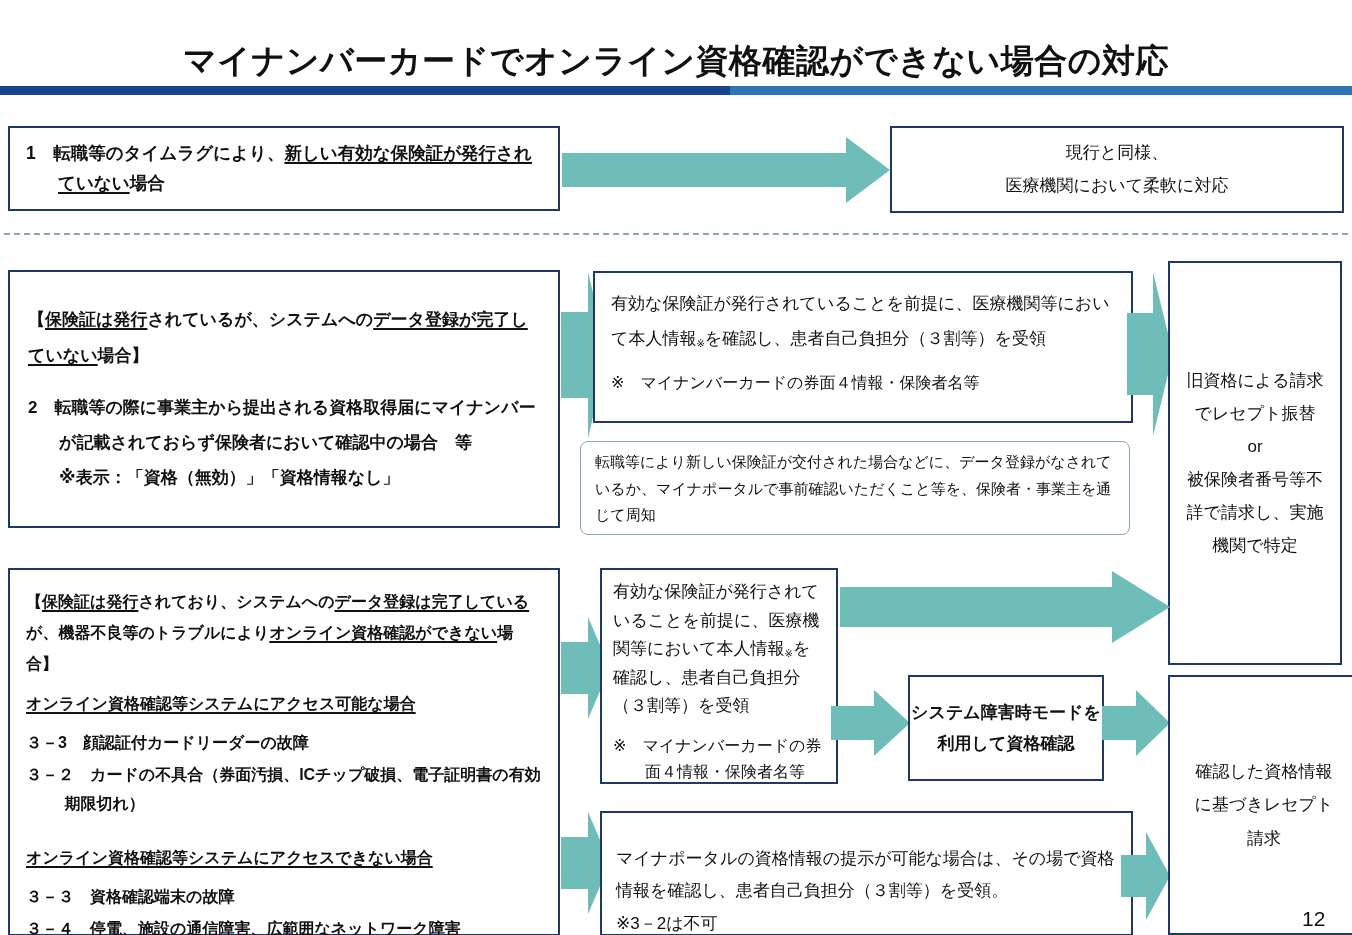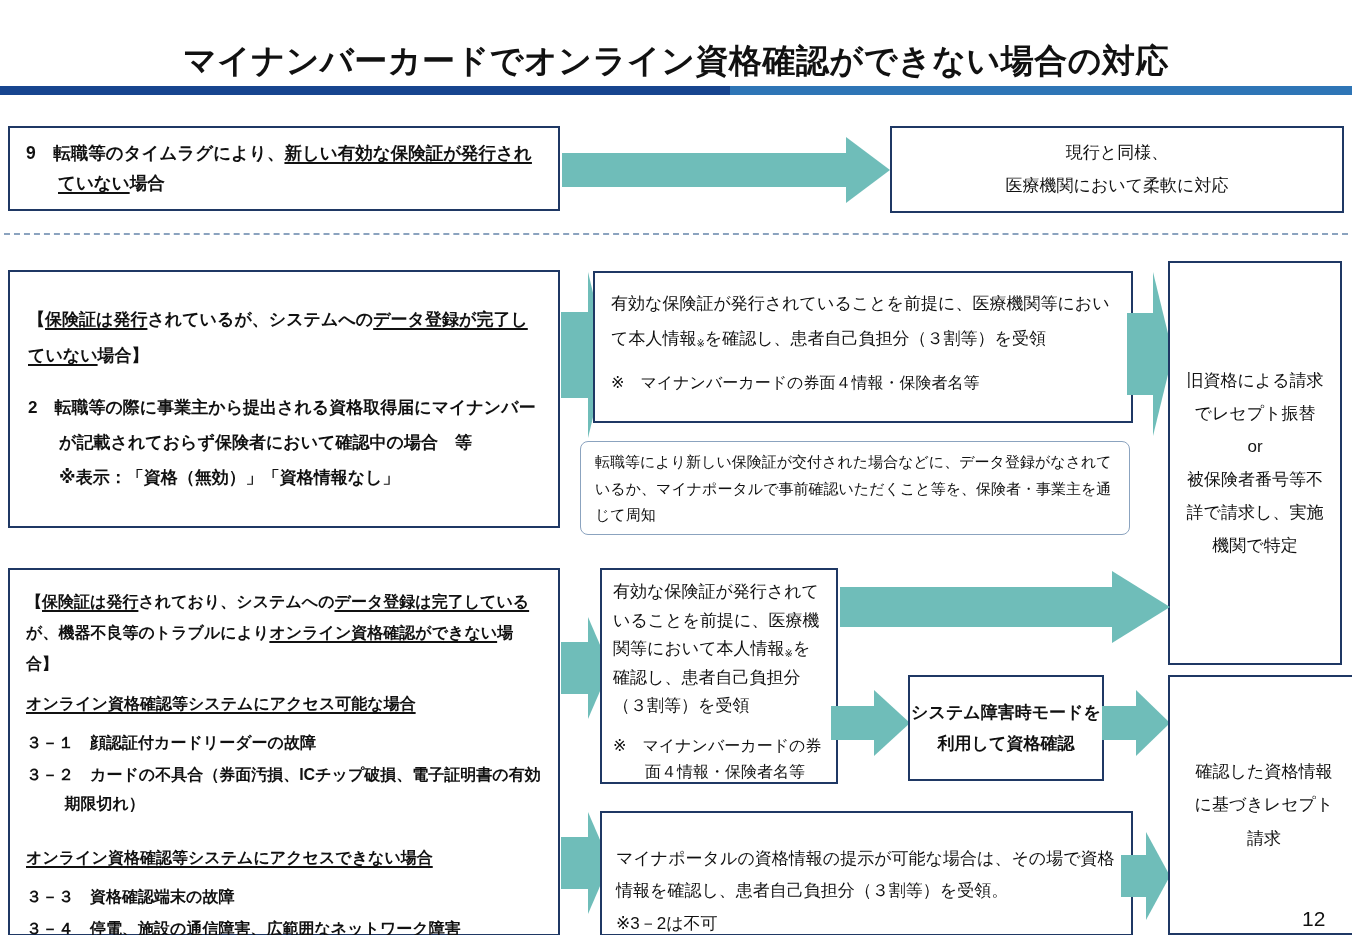--- a/index.html
+++ b/index.html
@@ -80,21 +80,21 @@
 </style>
 </head>
 <body>
 
 <div class="slide">
 
   <div class="title">マイナンバーカードでオンライン資格確認ができない場合の対応</div>
   <div class="accent-bar"></div>
 
   <div class="box case1">
-    <div class="txt"><span>9　転職等のタイムラグにより、</span><span class="u">新しい有効な保険証が発行されていない</span><span>場合</span></div>
+    <div class="txt"><span>1　転職等のタイムラグにより、</span><span class="u">新しい有効な保険証が発行されていない</span><span>場合</span></div>
   </div>
 
   <div class="arrow" style="left:562px;top:114px;width:328px;height:66px;--bh:34px;--hh:66px;--hw:44px;">
     <div class="body"></div>
     <div class="head"></div>
   </div>
 
   <div class="box resp1 center-flex">
     <div>
         <div>現行と同様、</div>
@@ -133,21 +133,21 @@
     <div>
         <div>旧資格による請求でレセプト振替</div>
         <div>or</div>
         <div>被保険者番号等不詳で請求し、実施機関で特定</div>
       </div>
   </div>
 
   <div class="box case3">
     <div class="heading"><span>【</span><span class="u">保険証は発行</span><span>されており、システムへの</span><span class="u">データ登録は完了している</span><span>が、機器不良等のトラブルにより</span><span class="u">オンライン資格確認ができない</span><span>場合】</span></div>
     <div class="subhead"><span class="u">オンライン資格確認等システムにアクセス可能な場合</span></div>
-    <div class="item">３－１　顔認証付カードリーダーの故障</div>
+    <div class="item">３－3　顔認証付カードリーダーの故障</div>
     <div class="item">３－２　カードの不具合（券面汚損、ICチップ破損、電子証明書の有効期限切れ）</div>
     <div class="subhead gap"><span class="u">オンライン資格確認等システムにアクセスできない場合</span></div>
     <div class="item">３－３　資格確認端末の故障</div>
     <div class="item">３－４　停電、施設の通信障害、広範囲なネットワーク障害</div>
   </div>
 
   <div class="arrow" style="left:561px;top:594px;width:49px;height:102px;--bh:52px;--hh:102px;--hw:22px;">
     <div class="body"></div>
     <div class="head"></div>
   </div>

